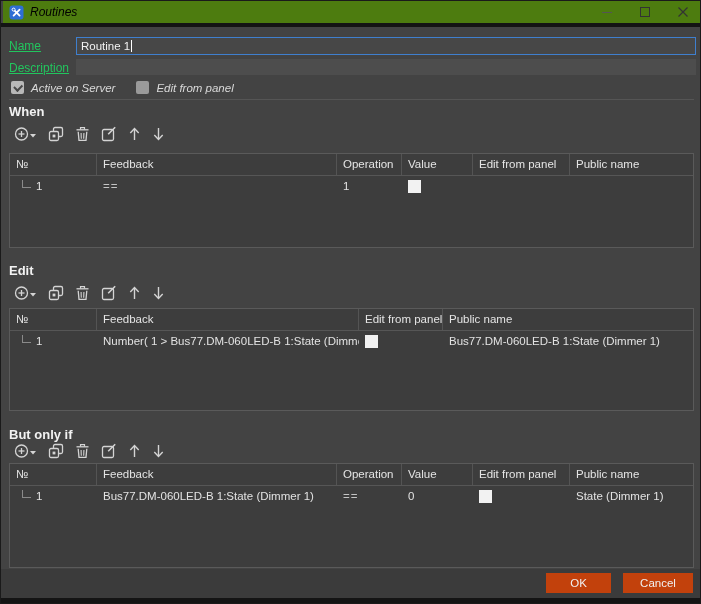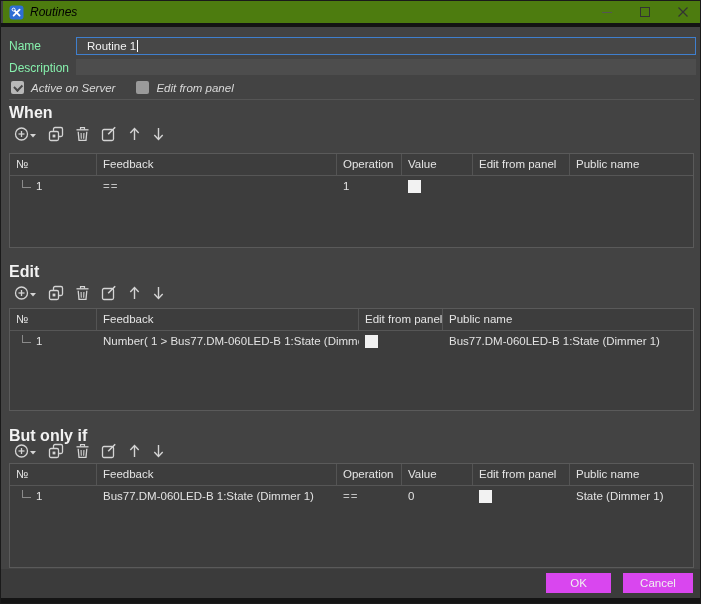--- a/index.html
+++ b/index.html
@@ -12,55 +12,55 @@
   .titlebar { position:absolute; left:2px; top:0; width:100%; height:22px; background:#4d7c0f; display:flex; align-items:center;font-style:italic; }
   .app-icon { width:15px; height:15px; margin-left:6px; display:inline-flex; }
   .titlebar .title { font-size:12px; color:#000; margin-left:6px; }
   .win-controls { position:absolute; right:0; top:0; height:22px; display:flex; }
   .wbtn { width:38px; height:22px; display:flex; align-items:center; justify-content:center; color:#333; }
   .tb-shadow { position:absolute; left:0; top:22px; width:100%; height:4px; background:#141414; }
 
   
   .dlg { position:absolute; left:0; top:26px; width:699px; height:571px; background:#434343; }
 
-  .lbl { position:absolute; left:8px; font-size:12px; color:#86efac; }
-  .input { position:absolute; left:75px; width:620px; background:#4d4d4d; font-size:11.5px; color:#f2f2f2; padding:0 10px; display:flex; align-items:center; }
+  .lbl { position:absolute; left:8px; font-size:12px; color:#22c55e;text-decoration:underline; }
+  .input { position:absolute; left:75px; width:620px; background:#4d4d4d; font-size:11.5px; color:#f2f2f2; padding:0 4px; display:flex; align-items:center; }
   .input.focused { background:#474747; border:1px solid #3f7fce; }
   .caret { display:inline-block; width:1px; height:12px; background:#ffffff; margin-left:1px; }
 
   .cbrow { position:absolute; top:54px; left:10px; display:flex; align-items:center; font-size:11.5px; color:#d9d9d9; }
   .cb { width:13px; height:13px; display:inline-block; position:relative; border-radius:2px; }
   .cb-form { background:#9a9a9a; }
   .cb-form.checked { background:#b8b8b8; }
   .cb-form.checked::after { content:""; position:absolute; left:2.5px; top:2.5px; width:6px; height:3.5px;
      border-left:2px solid #484848; border-bottom:2px solid #484848; transform:rotate(-45deg); }
   .cb-table { background:#f2f2f2; border-radius:0; }
   .cbrow span.cblabel { margin:0 0 0 7px;font-style:italic; }
 
   .hsep { position:absolute; left:8px; top:72px; width:685px; height:1px; background:#555555; }
 
-  .sec-title { position:absolute; left:8px; font-size:16px; font-weight:bold; color:#f2f2f2; }
+  .sec-title { position:absolute; left:8px; font-size:13px; font-weight:bold; color:#f2f2f2; }
 
   .toolbar { position:absolute; left:12px; height:22px; display:flex; align-items:center; gap:9px; }
   .tbtn { display:inline-flex; align-items:center; justify-content:center; height:20px; padding:0 1px; cursor:default; }
 
   .tbl { position:absolute; left:8px; width:685px; background:#3d3d3d; border:1px solid #5a5a5a; }
   .thead, .trow { display:grid; }
   .cols6 .thead, .cols6 .trow { grid-template-columns:87px 240px 65px 71px 97px 1fr; }
   .cols4 .thead, .cols4 .trow { grid-template-columns:87px 262px 84px 1fr; }
   .thead { height:22px; border-bottom:1px solid #565656; }
   .th { font-size:11.5px; color:#e4e4e4; line-height:21px; padding:0 6px; border-right:1px solid #545454; overflow:hidden; white-space:nowrap; }
   .th:last-child { border-right:none; }
   .trow { height:21px; }
   .td { font-size:11.5px; color:#e2e2e2; line-height:21px; padding:0 6px; overflow:hidden; white-space:nowrap; display:flex; align-items:center; }
   .td.op { color:#c4c4c4; letter-spacing:1px; }
   .branch { display:inline-block; width:9px; height:8px; border-left:1px solid #8a8a8a; border-bottom:1px solid #8a8a8a; margin:-6px 5px 0 6px; }
 
   .btnstrip { position:absolute; left:0; top:542px; width:699px; height:29px; background:#3b3b3b; }
-  .btn { position:absolute; top:546px; height:20px; background:#d946ef; color:#f0f0f0; font-size:11.5px;
+  .btn { position:absolute; top:546px; height:20px; background:#c2410c; color:#f0f0f0; font-size:11.5px;
          display:flex; align-items:center; justify-content:center; border:none; }
   .btn-ok { left:545px; width:65px; }
   .btn-cancel { left:622px; width:70px;text-align:right; }
 
   .bottom-edge { position:absolute; left:0; top:597px; width:100%; height:7px; background:#141414; }
 
   svg { display:block; }
 </style>
 </head>
 <body>

